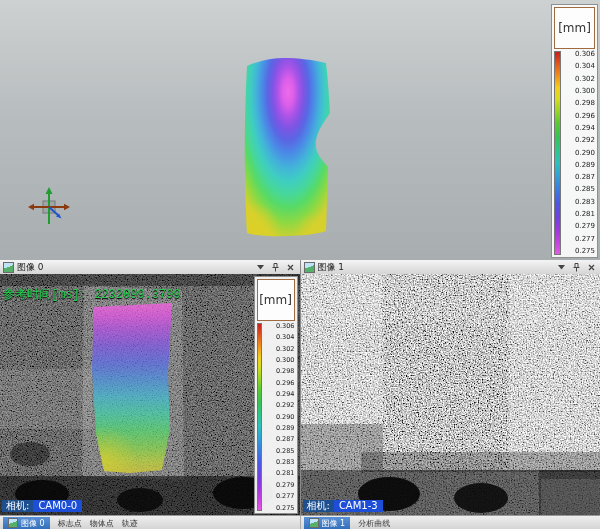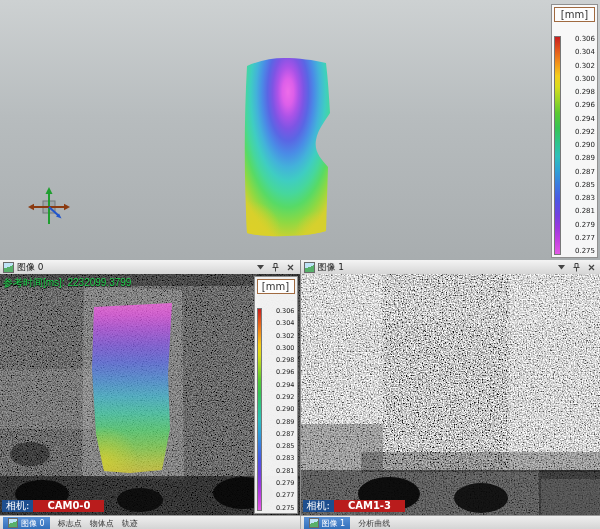--- a/index.html
+++ b/index.html
@@ -6,22 +6,22 @@
   body{width:600px;height:529px;overflow:hidden;font-family:"DejaVu Sans","Liberation Sans",sans-serif;background:#c0c0c0}
   .app{position:relative;width:600px;height:529px;background:#b8b8b8;overflow:hidden}
 
   
   .view3d{position:absolute;left:0;top:0;width:600px;height:260px;
     background:linear-gradient(180deg,#cdd1d2 0%,#b7bcbe 45%,#a8adaf 100%)}
 
   
   .legend{position:absolute;display:flex;flex-direction:column;background:rgba(251,251,251,0.94);
     border:1px solid #8f8f8f;padding:2px;z-index:5}
-  .legend-unit{border:1px solid #a06a40;background:#fdfdfd;color:#333;font-size:10px;
-    text-align:center;padding:1px 0;margin-bottom:14px}
+  .legend-unit{border:1px solid #a06a40;background:#fdfdfd;color:#333;font-size:12px;
+    text-align:center;padding:13px 0;margin-bottom:2px}
   .legend-body{flex:1;display:flex;gap:14px;min-height:0}
   .legend-bar{width:7px;border:1px solid #777;
     background:linear-gradient(180deg,
       #c81e1e 0%, #e2571d 6%, #f2921b 12%, #f4ce1c 18%, #d8dc1e 23%,
       #9cd526 29%, #5cc931 35%, #37c355 42%, #2fc48e 49%, #2fc0bb 55%,
       #2fa4d4 61%, #3b7ce0 68%, #4b57e4 75%, #7141e0 82%, #9c38de 88%,
       #c441e1 94%, #e35ae4 100%)}
   .legend-values{flex:1;display:flex;flex-direction:column;justify-content:space-between;
     font-size:7px;line-height:1;color:#1a1a1a}
   .legend.top{right:2px;top:4px;width:41px;height:248px}
@@ -34,26 +34,26 @@
   .panel+.panel{border-left:1px solid #8a8a8a}
   .panel-header{position:absolute;left:0;top:0;right:0;height:14px;display:flex;align-items:center;
     gap:3px;padding:0 3px;background:linear-gradient(#f4f4f4,#d5d5d5);
     border-bottom:1px solid #9c9c9c;font-size:9px;color:#222}
   .panel-header .spacer{flex:1}
   .mini-icon{width:9px;height:9px;flex:0 0 auto;border:1px solid #6a6a6a;
     background:linear-gradient(160deg,#bfe3f7 0 45%,#57b06a 45% 100%)}
   .hdr-btn{width:12px;height:11px;display:flex;align-items:center;justify-content:center}
   .camera-view{position:absolute;left:0;top:14px;right:0;bottom:0;background:#151515;overflow:hidden}
 
-  .ref-time{position:absolute;left:3px;top:2px;font-size:10px;color:#22d34e;z-index:6;
-    font-family:Liberation Sans, sans-serif;text-shadow:0 1px 1px #000}
+  .ref-time{position:absolute;left:3px;top:12px;font-size:12px;color:#22d34e;z-index:6;
+    font-family:Liberation Mono, monospace;text-shadow:0 1px 1px #000}
   .camera-label{position:absolute;left:2px;bottom:3px;display:flex;height:12px;font-size:10px;
     line-height:12px;z-index:6}
   .camera-label .k{background:#1d4e8e;color:#fff;padding:0 4px}
-  .camera-label .v{background:#b91c1c;color:#fff;padding:0 14px;font-weight:bold}
+  .camera-label .v{background:#1d4ed8;color:#fff;padding:0 5px;font-weight:normal}
 
   
   .statusbar{position:absolute;left:0;top:515px;width:600px;height:14px;display:flex;
     background:linear-gradient(#efefef,#d2d2d2);border-top:1px solid #989898;font-size:8px;color:#333}
   .status-half{width:300px;display:flex;align-items:center;gap:8px;padding:0 3px}
   .status-half+.status-half{border-left:1px solid #aaa}
   .status-tab{display:flex;align-items:center;gap:3px;height:13px;padding:0 5px;color:#fff;
     background:linear-gradient(#5a92d8,#2f6cb8)}
   .status-tab .mini-icon{width:8px;height:8px}
   .status-item{color:#333}

